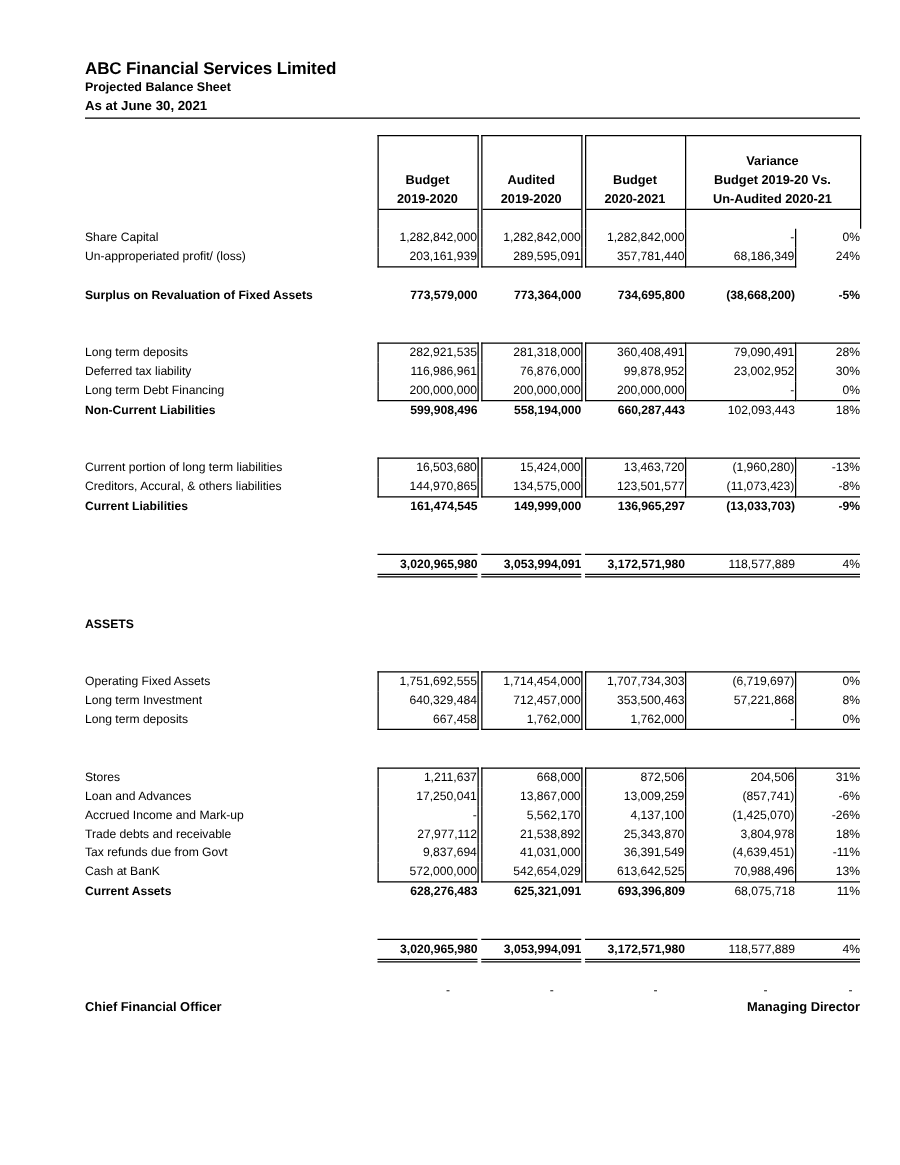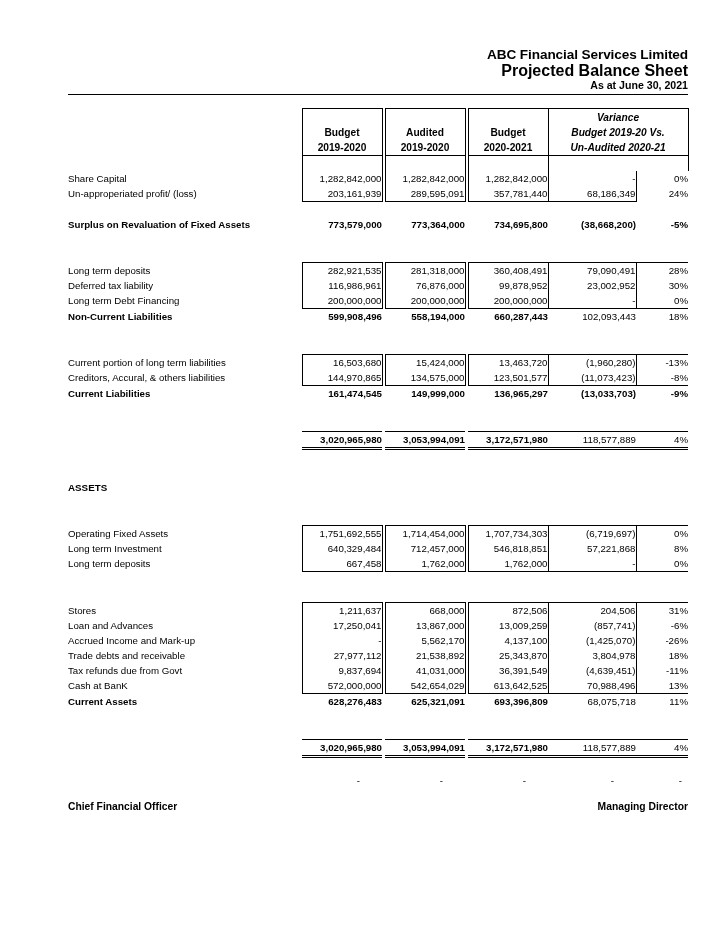--- a/index.html
+++ b/index.html
@@ -23,30 +23,29 @@
     position: absolute;
     left: 68px;
     top: 46px;
     width: 620px;
   }
 
   
   .titleblock {
     border-bottom: 1.6px solid #000;
     padding-bottom: 2px;
-    text-align: right;
   }
   .company-name {
     font-size: 13.6px;
     font-weight: bold;
     line-height: 18px;
     letter-spacing: -0.1px;
   }
   .doc-subtitle {
-    font-size: 16px;
+    font-size: 10px;
     font-weight: bold;
     line-height: 14px;
   }
   .doc-date {
     font-size: 10.6px;
     font-weight: bold;
     line-height: 14px;
   }
 
   
@@ -88,22 +87,21 @@
     height: 72px;
     box-sizing: border-box;
     text-align: center;
     font-size: 10.2px;
     font-weight: bold;
     line-height: 14px;
     padding-top: 20px;
     white-space: nowrap;
   }
   .hdr-box.var {
-    padding-top: 1px;
-    font-style: italic;
+    padding-top: 13px;
   }
   .hdr-sub {
     border: 1.7px solid #000;
     border-bottom: none;
     border-top: 1.2px solid #000;
     height: 16px;
     line-height: 15px;
     box-sizing: border-box;
     text-align: center;
     font-size: 9.4px;
@@ -381,21 +379,21 @@
           <td class="num bx-l bx-r bx-t">1,707,734,303</td>
           <td class="num bx-r bx-t">(6,719,697)</td>
           <td class="pct bx-t">0%</td>
         </tr>
         <tr>
           <td class="label ind1">Long term Investment</td>
           <td class="num bx-l bx-r">640,329,484</td>
           <td class="gap"></td>
           <td class="num bx-l bx-r">712,457,000</td>
           <td class="gap"></td>
-          <td class="num bx-l bx-r">546,818,851</td>
+          <td class="num bx-l bx-r">353,500,463</td>
           <td class="num bx-r">57,221,868</td>
           <td class="pct">8%</td>
         </tr>
         <tr>
           <td class="label ind1">Long term deposits</td>
           <td class="num bx-l bx-r bx-b">667,458</td>
           <td class="gap"></td>
           <td class="num bx-l bx-r bx-b">1,762,000</td>
           <td class="gap"></td>
           <td class="num bx-l bx-r bx-b">1,762,000</td>

